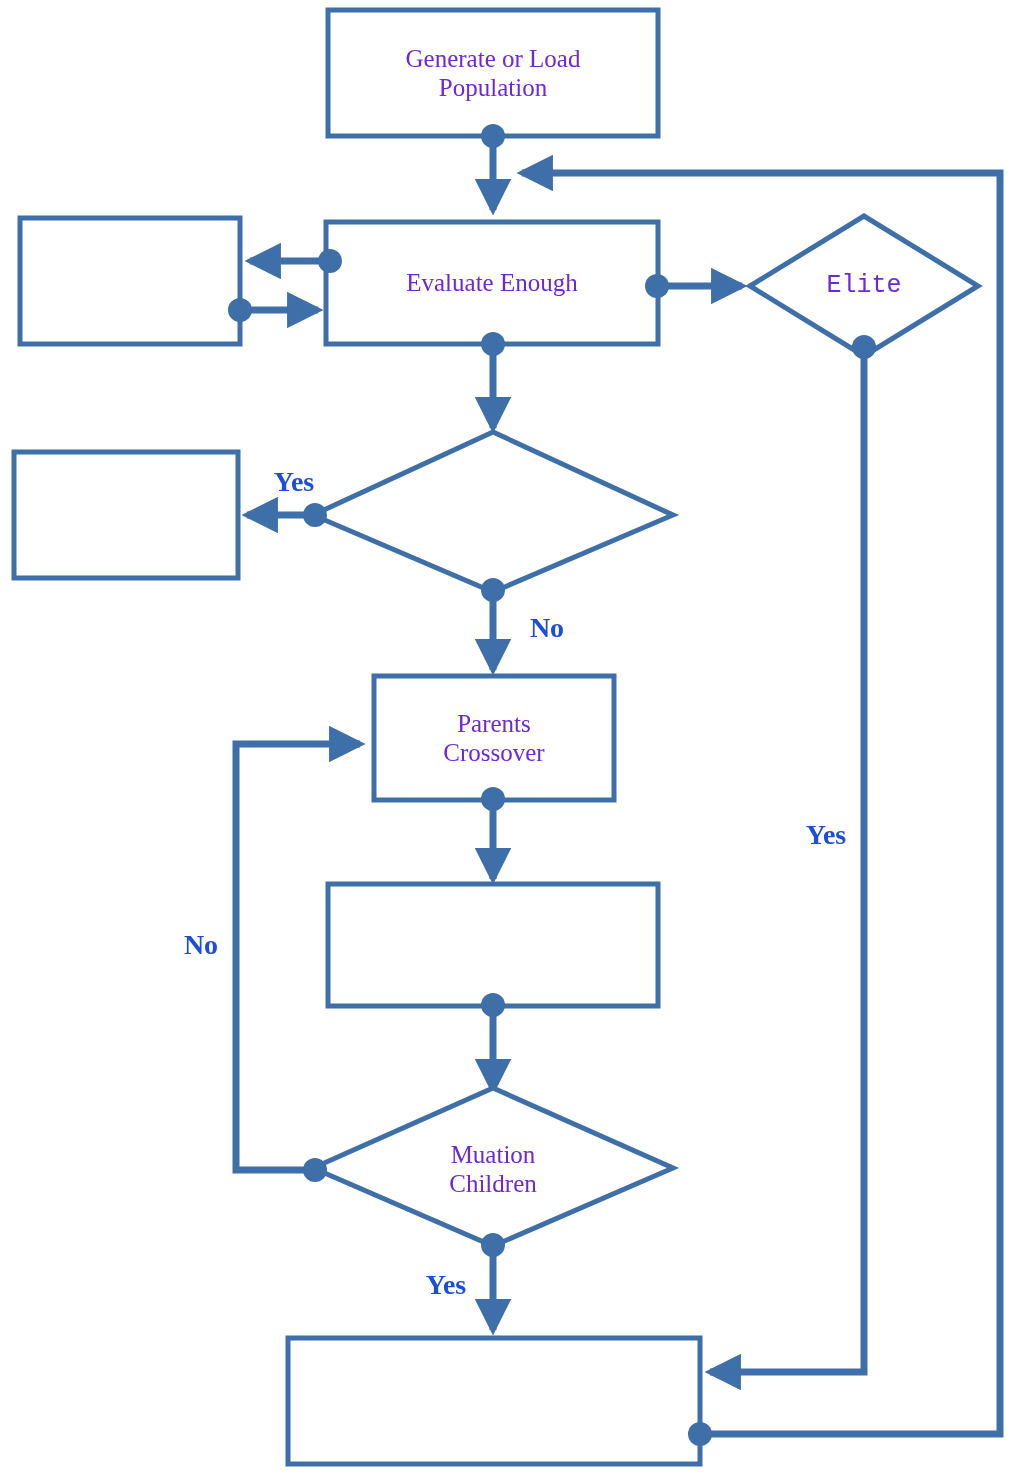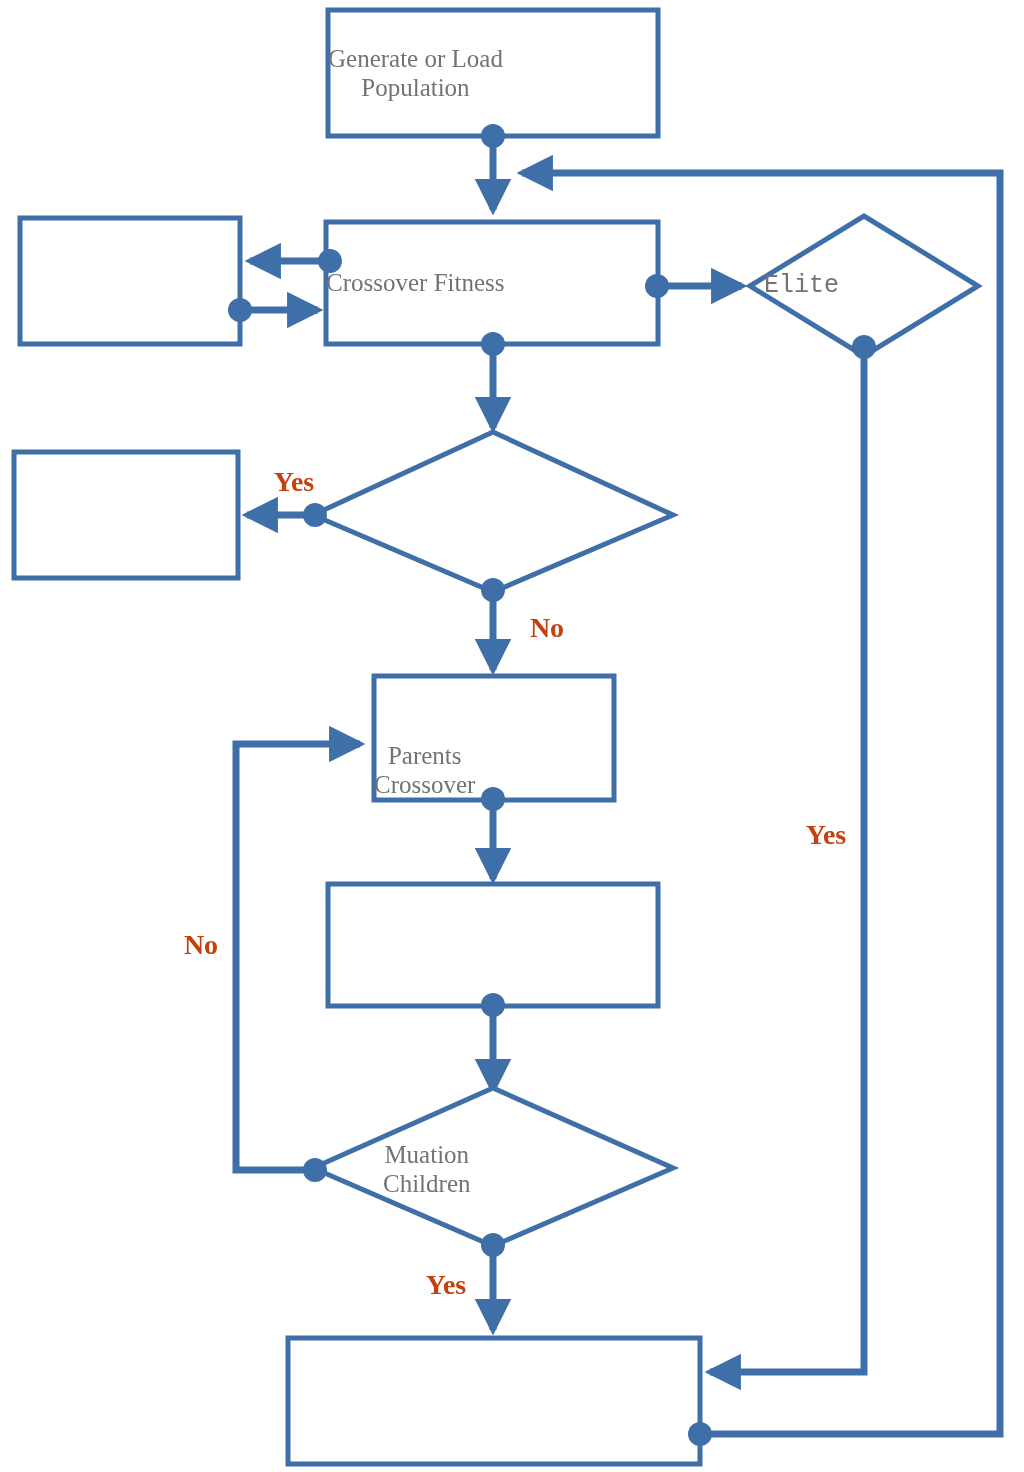--- a/index.html
+++ b/index.html
@@ -19,36 +19,36 @@
     position: absolute;
     left: 0;
     top: 0;
     width: 1024px;
     height: 1472px;
   }
   .node-label {
     position: absolute;
     display: flex;
     align-items: center;
-    justify-content: flex-start;
+    justify-content: center;
     text-align: center;
-    color: #737373;
+    color: #6d28d9;
     font-size: 25px;
     line-height: 1.18;
     pointer-events: none;
   }
   .edge-label {
     position: absolute;
     display: flex;
     align-items: center;
     justify-content: center;
     font-family: "Liberation Serif", "DejaVu Serif", serif;
     font-weight: bold;
     font-size: 28px;
-    color: #c2410c;
+    color: #1d4ed8;
   }
 </style>
 </head>
 <body>
 
 <div id="canvas">
 
   <svg class="layer" viewBox="0 0 1024 1472">
     <defs>
       <marker id="arrow" viewBox="0 0 10 10" refX="8.5" refY="5" markerWidth="5.2" markerHeight="5.2" orient="auto-start-reverse">
@@ -117,30 +117,30 @@
 
   <div class="node-label" style="left:328px; top:10px; width:330px; height:126px;">
     <div>
       <div>Generate or Load</div>
       <div>Population</div>
     </div>
   </div>
 
 
   <div class="node-label" style="left:326px; top:222px; width:332px; height:122px;">
-    <div>Crossover Fitness</div>
+    <div>Evaluate Enough</div>
   </div>
 
   <div class="node-label" style="left:764px; top:246px; width:200px; height:80px;font-family:Liberation Mono, monospace;">
     <div>Elite</div>
   </div>
 
 
 
-  <div class="node-label" style="left:374px; top:708px; width:240px; height:124px;">
+  <div class="node-label" style="left:374px; top:676px; width:240px; height:124px;">
     <div>
       <div>Parents</div>
       <div>Crossover</div>
     </div>
   </div>
 
 
   <div class="node-label" style="left:383px; top:1122px; width:220px; height:94px;">
     <div>
       <div>Muation</div>

